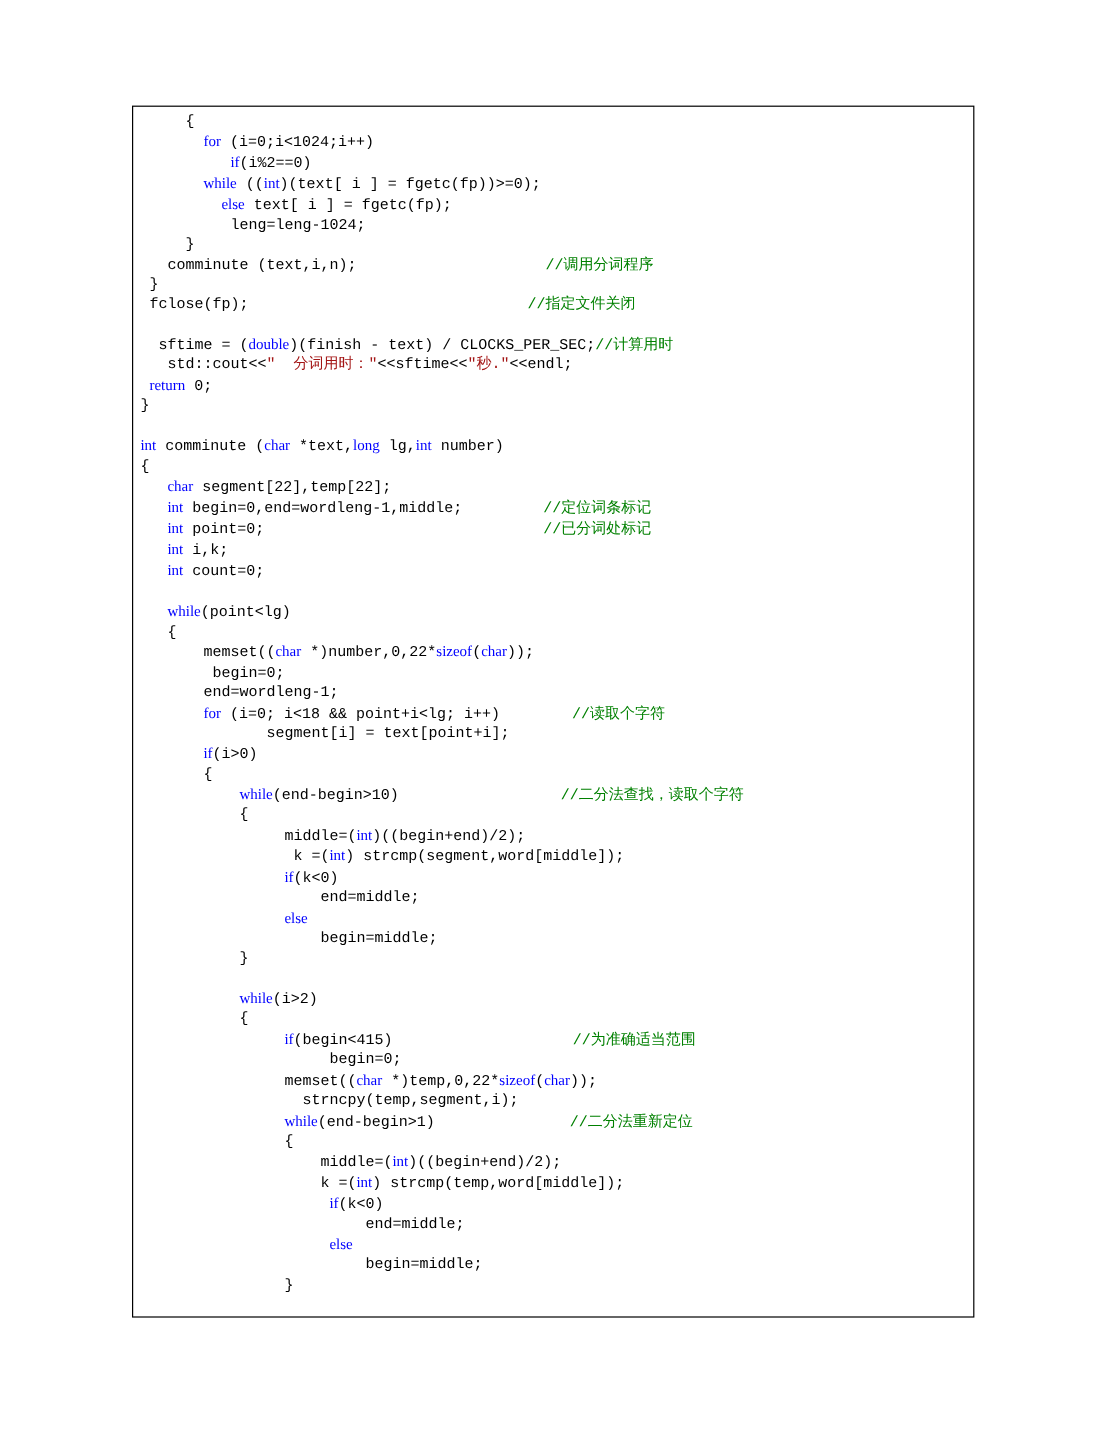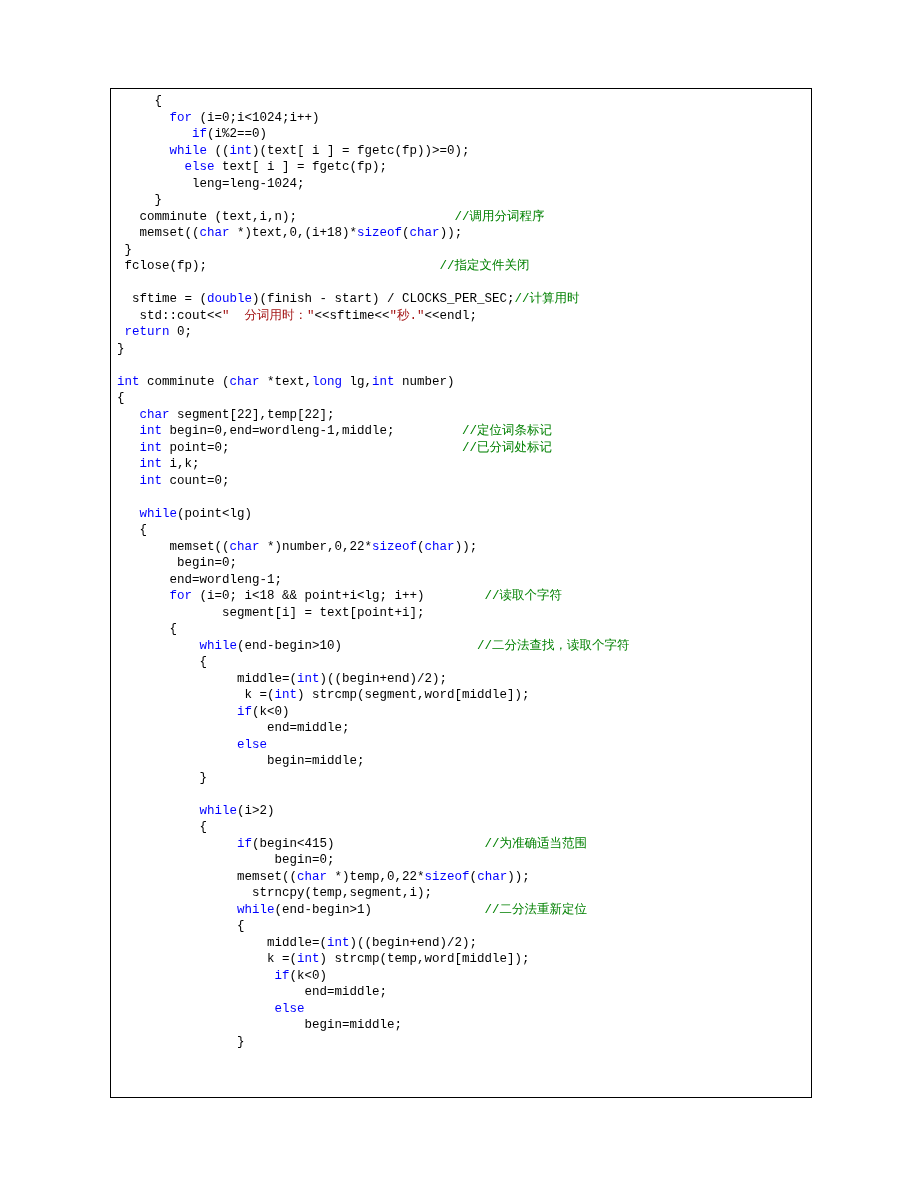--- a/index.html
+++ b/index.html
@@ -22,62 +22,62 @@
     box-sizing: border-box;
     padding: 4px 6px 4px 6px;
     width: 702px;
     height: 1010px;
     overflow: hidden;
   }
   .code-line {
     white-space: pre;
     color: #000;
   }
-  .kw { color: #0000FF; }
+  .kw { color: #0000FF; font-family: Liberation Serif, serif; }
   .cm { color: #008000; margin-top: 25px; }
   .str { color: #A31515; }
 </style>
 </head>
 <body>
 
 <div class="page">
   <div class="code-frame">
     <div id="code-container">
         <div class="code-line"><span>     </span><span>{</span></div>
         <div class="code-line"><span>       </span><span class="kw">for</span><span> (i=0;i&lt;1024;i++)</span></div>
         <div class="code-line"><span>          </span><span class="kw">if</span><span>(i%2==0)</span></div>
         <div class="code-line"><span>       </span><span class="kw">while</span><span> ((</span><span class="kw">int</span><span>)(text[ i ] = fgetc(fp))&gt;=0);</span></div>
         <div class="code-line"><span>         </span><span class="kw">else</span><span> text[ i ] = fgetc(fp);</span></div>
         <div class="code-line"><span>          </span><span>leng=leng-1024;</span></div>
         <div class="code-line"><span>     </span><span>}</span></div>
         <div class="code-line"><span>   </span><span>comminute (text,i,n);                     </span><span class="cm">//调用分词程序</span></div>
-        <div class="code-line"><span>   </span><span>memset((</span><span class="kw">char</span><span> *)text,0,(i+18)*</span><span class="kw">sizeof</span><span>(</span><span class="kw">char</span><span>));</span></div>
         <div class="code-line"><span> </span><span>}</span></div>
         <div class="code-line"><span> </span><span>fclose(fp);                               </span><span class="cm">//指定文件关闭</span></div>
         <div class="code-line"><span></span><span> </span></div>
-        <div class="code-line"><span>  </span><span>sftime = (</span><span class="kw">double</span><span>)(finish - start) / CLOCKS_PER_SEC;</span><span class="cm">//计算用时</span></div>
+        <div class="code-line"><span>  </span><span>sftime = (</span><span class="kw">double</span><span>)(finish - text) / CLOCKS_PER_SEC;</span><span class="cm">//计算用时</span></div>
         <div class="code-line"><span>   </span><span>std::cout&lt;&lt;</span><span class="str">"  分词用时："</span><span>&lt;&lt;sftime&lt;&lt;</span><span class="str">"秒."</span><span>&lt;&lt;endl;</span></div>
         <div class="code-line"><span> </span><span class="kw">return</span><span> 0;</span></div>
         <div class="code-line"><span></span><span>}</span></div>
         <div class="code-line"><span></span><span> </span></div>
         <div class="code-line"><span></span><span class="kw">int</span><span> comminute (</span><span class="kw">char</span><span> *text,</span><span class="kw">long</span><span> lg,</span><span class="kw">int</span><span> number)</span></div>
         <div class="code-line"><span></span><span>{</span></div>
         <div class="code-line"><span>   </span><span class="kw">char</span><span> segment[22],temp[22];</span></div>
         <div class="code-line"><span>   </span><span class="kw">int</span><span> begin=0,end=wordleng-1,middle;         </span><span class="cm">//定位词条标记</span></div>
         <div class="code-line"><span>   </span><span class="kw">int</span><span> point=0;                               </span><span class="cm">//已分词处标记</span></div>
         <div class="code-line"><span>   </span><span class="kw">int</span><span> i,k;</span></div>
         <div class="code-line"><span>   </span><span class="kw">int</span><span> count=0;</span></div>
         <div class="code-line"><span></span><span> </span></div>
         <div class="code-line"><span>   </span><span class="kw">while</span><span>(point&lt;lg)</span></div>
         <div class="code-line"><span>   </span><span>{</span></div>
         <div class="code-line"><span>       </span><span>memset((</span><span class="kw">char</span><span> *)number,0,22*</span><span class="kw">sizeof</span><span>(</span><span class="kw">char</span><span>));</span></div>
         <div class="code-line"><span>        </span><span>begin=0;</span></div>
         <div class="code-line"><span>       </span><span>end=wordleng-1;</span></div>
         <div class="code-line"><span>       </span><span class="kw">for</span><span> (i=0; i&lt;18 &amp;&amp; point+i&lt;lg; i++)        </span><span class="cm">//读取个字符</span></div>
         <div class="code-line"><span>              </span><span>segment[i] = text[point+i];</span></div>
+        <div class="code-line"><span>       </span><span class="kw">if</span><span>(i&gt;0)</span></div>
         <div class="code-line"><span>       </span><span>{</span></div>
         <div class="code-line"><span>           </span><span class="kw">while</span><span>(end-begin&gt;10)                  </span><span class="cm">//二分法查找，读取个字符</span></div>
         <div class="code-line"><span>           </span><span>{</span></div>
         <div class="code-line"><span>                </span><span>middle=(</span><span class="kw">int</span><span>)((begin+end)/2);</span></div>
         <div class="code-line"><span>                 </span><span>k =(</span><span class="kw">int</span><span>) strcmp(segment,word[middle]);</span></div>
         <div class="code-line"><span>                </span><span class="kw">if</span><span>(k&lt;0)</span></div>
         <div class="code-line"><span>                    </span><span>end=middle;</span></div>
         <div class="code-line"><span>                </span><span class="kw">else</span></div>
         <div class="code-line"><span>                    </span><span>begin=middle;</span></div>
         <div class="code-line"><span>           </span><span>}</span></div>

